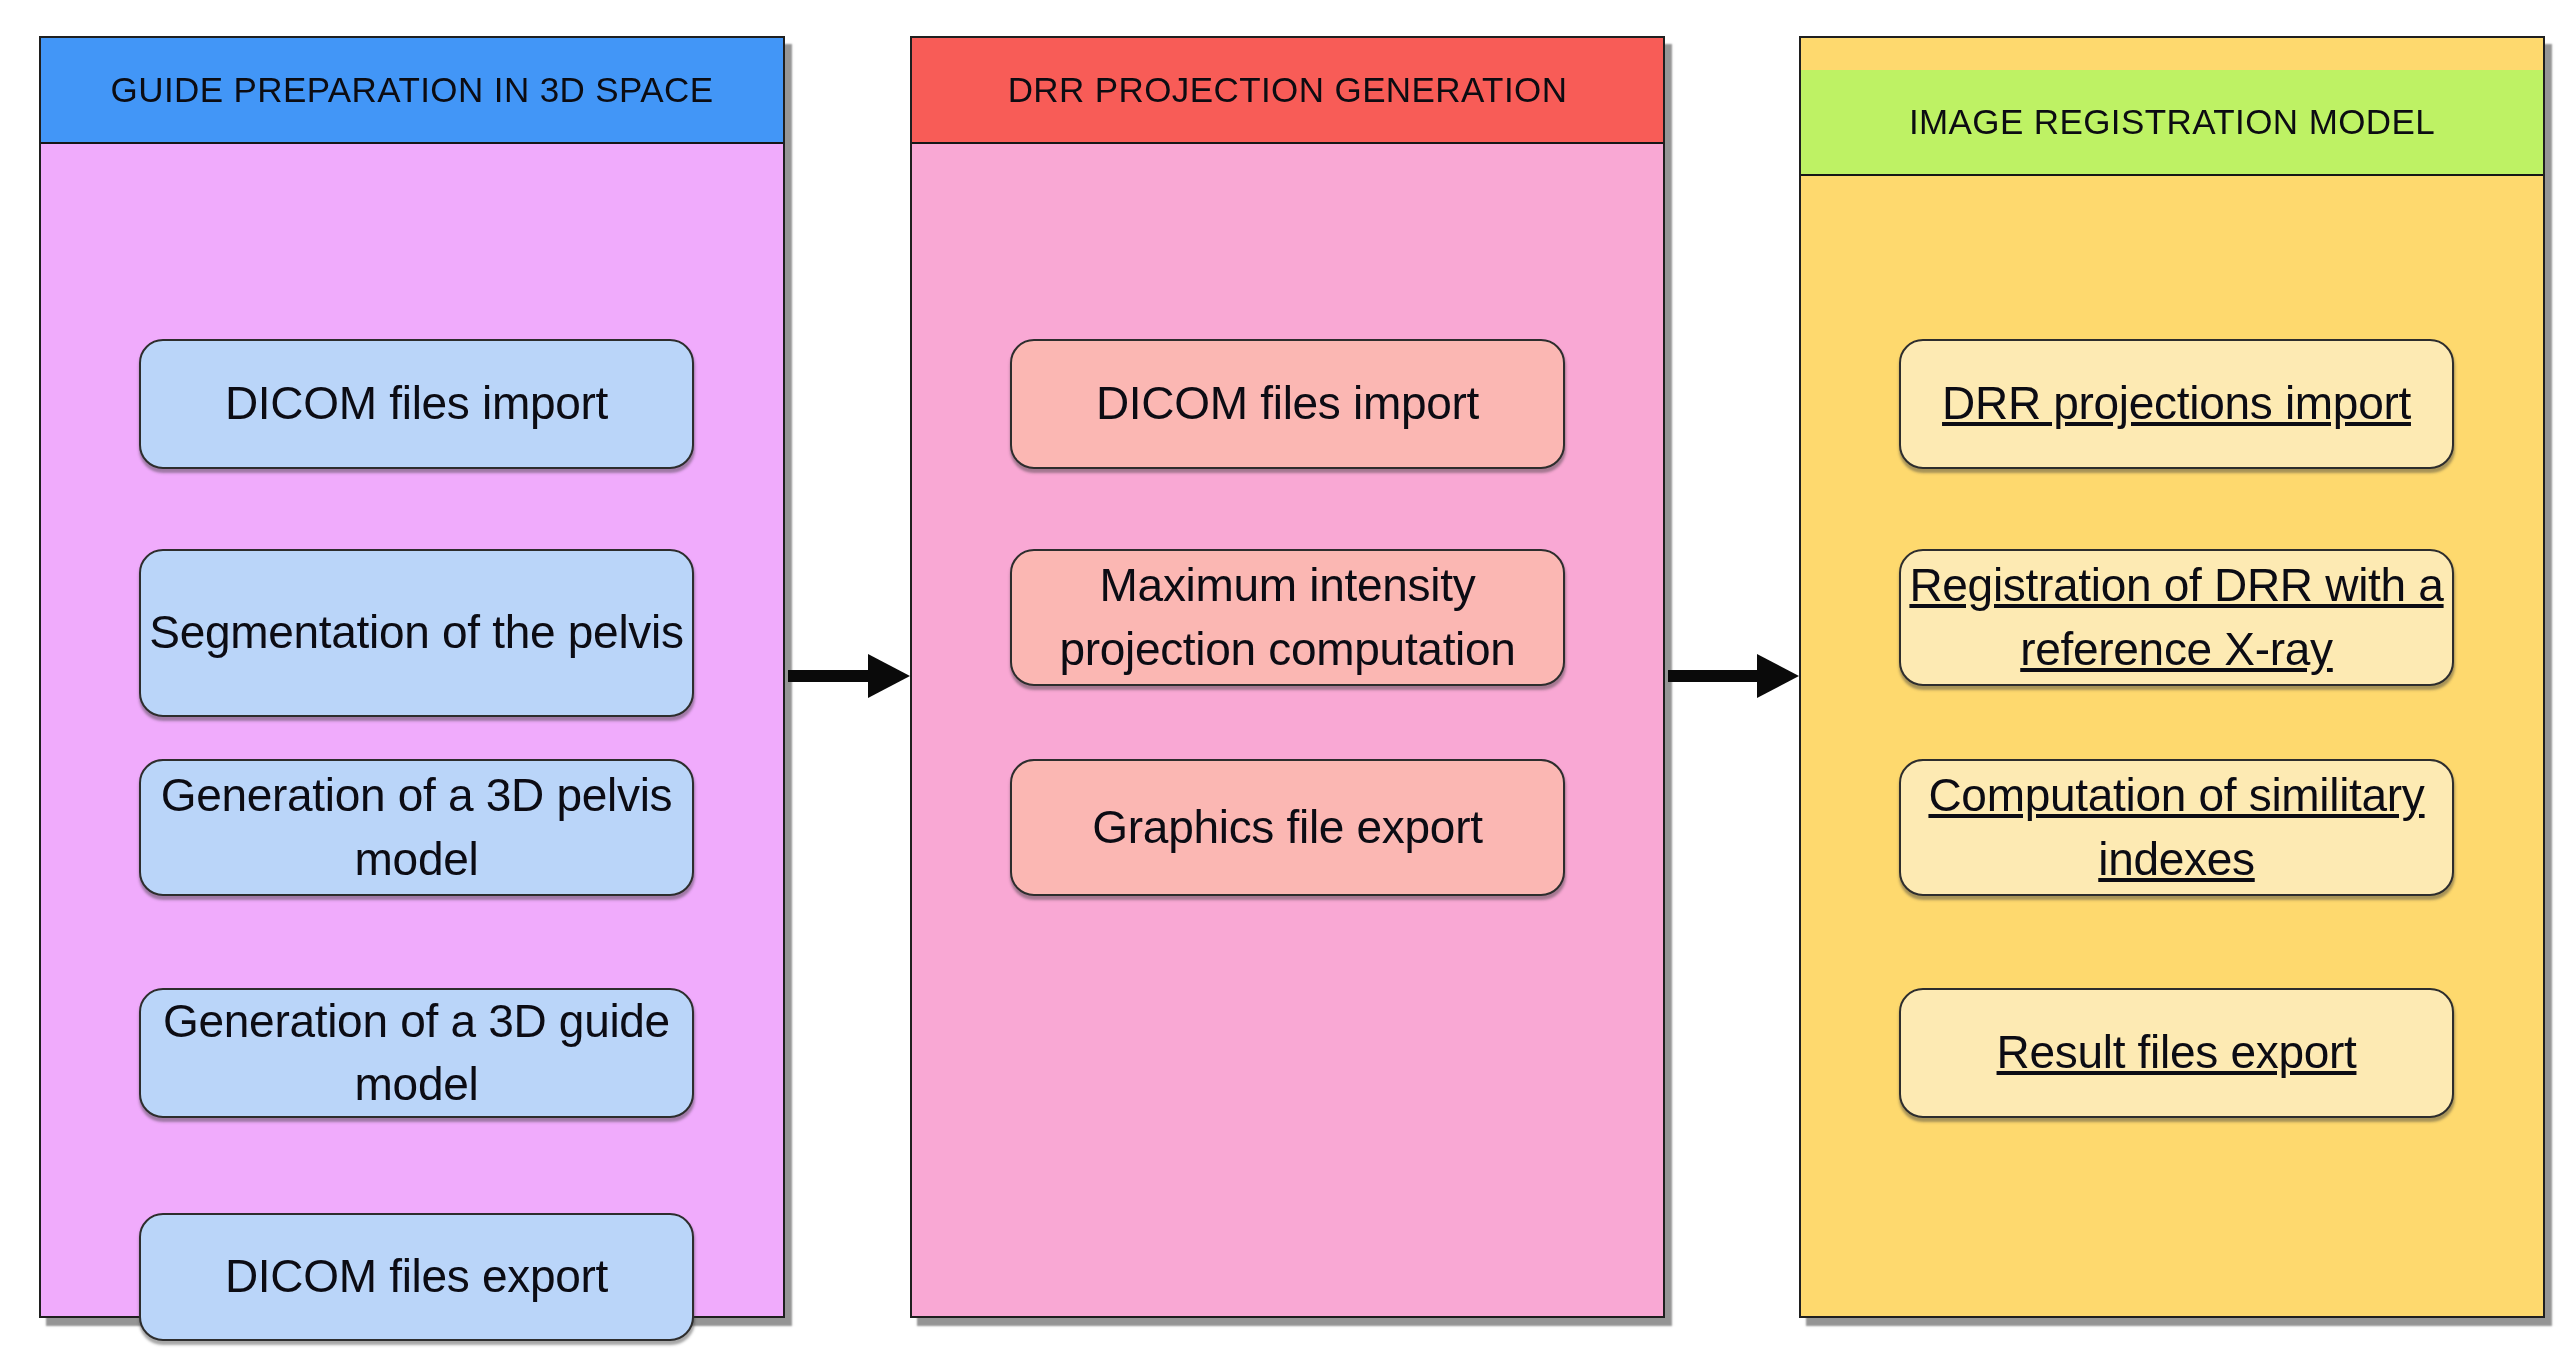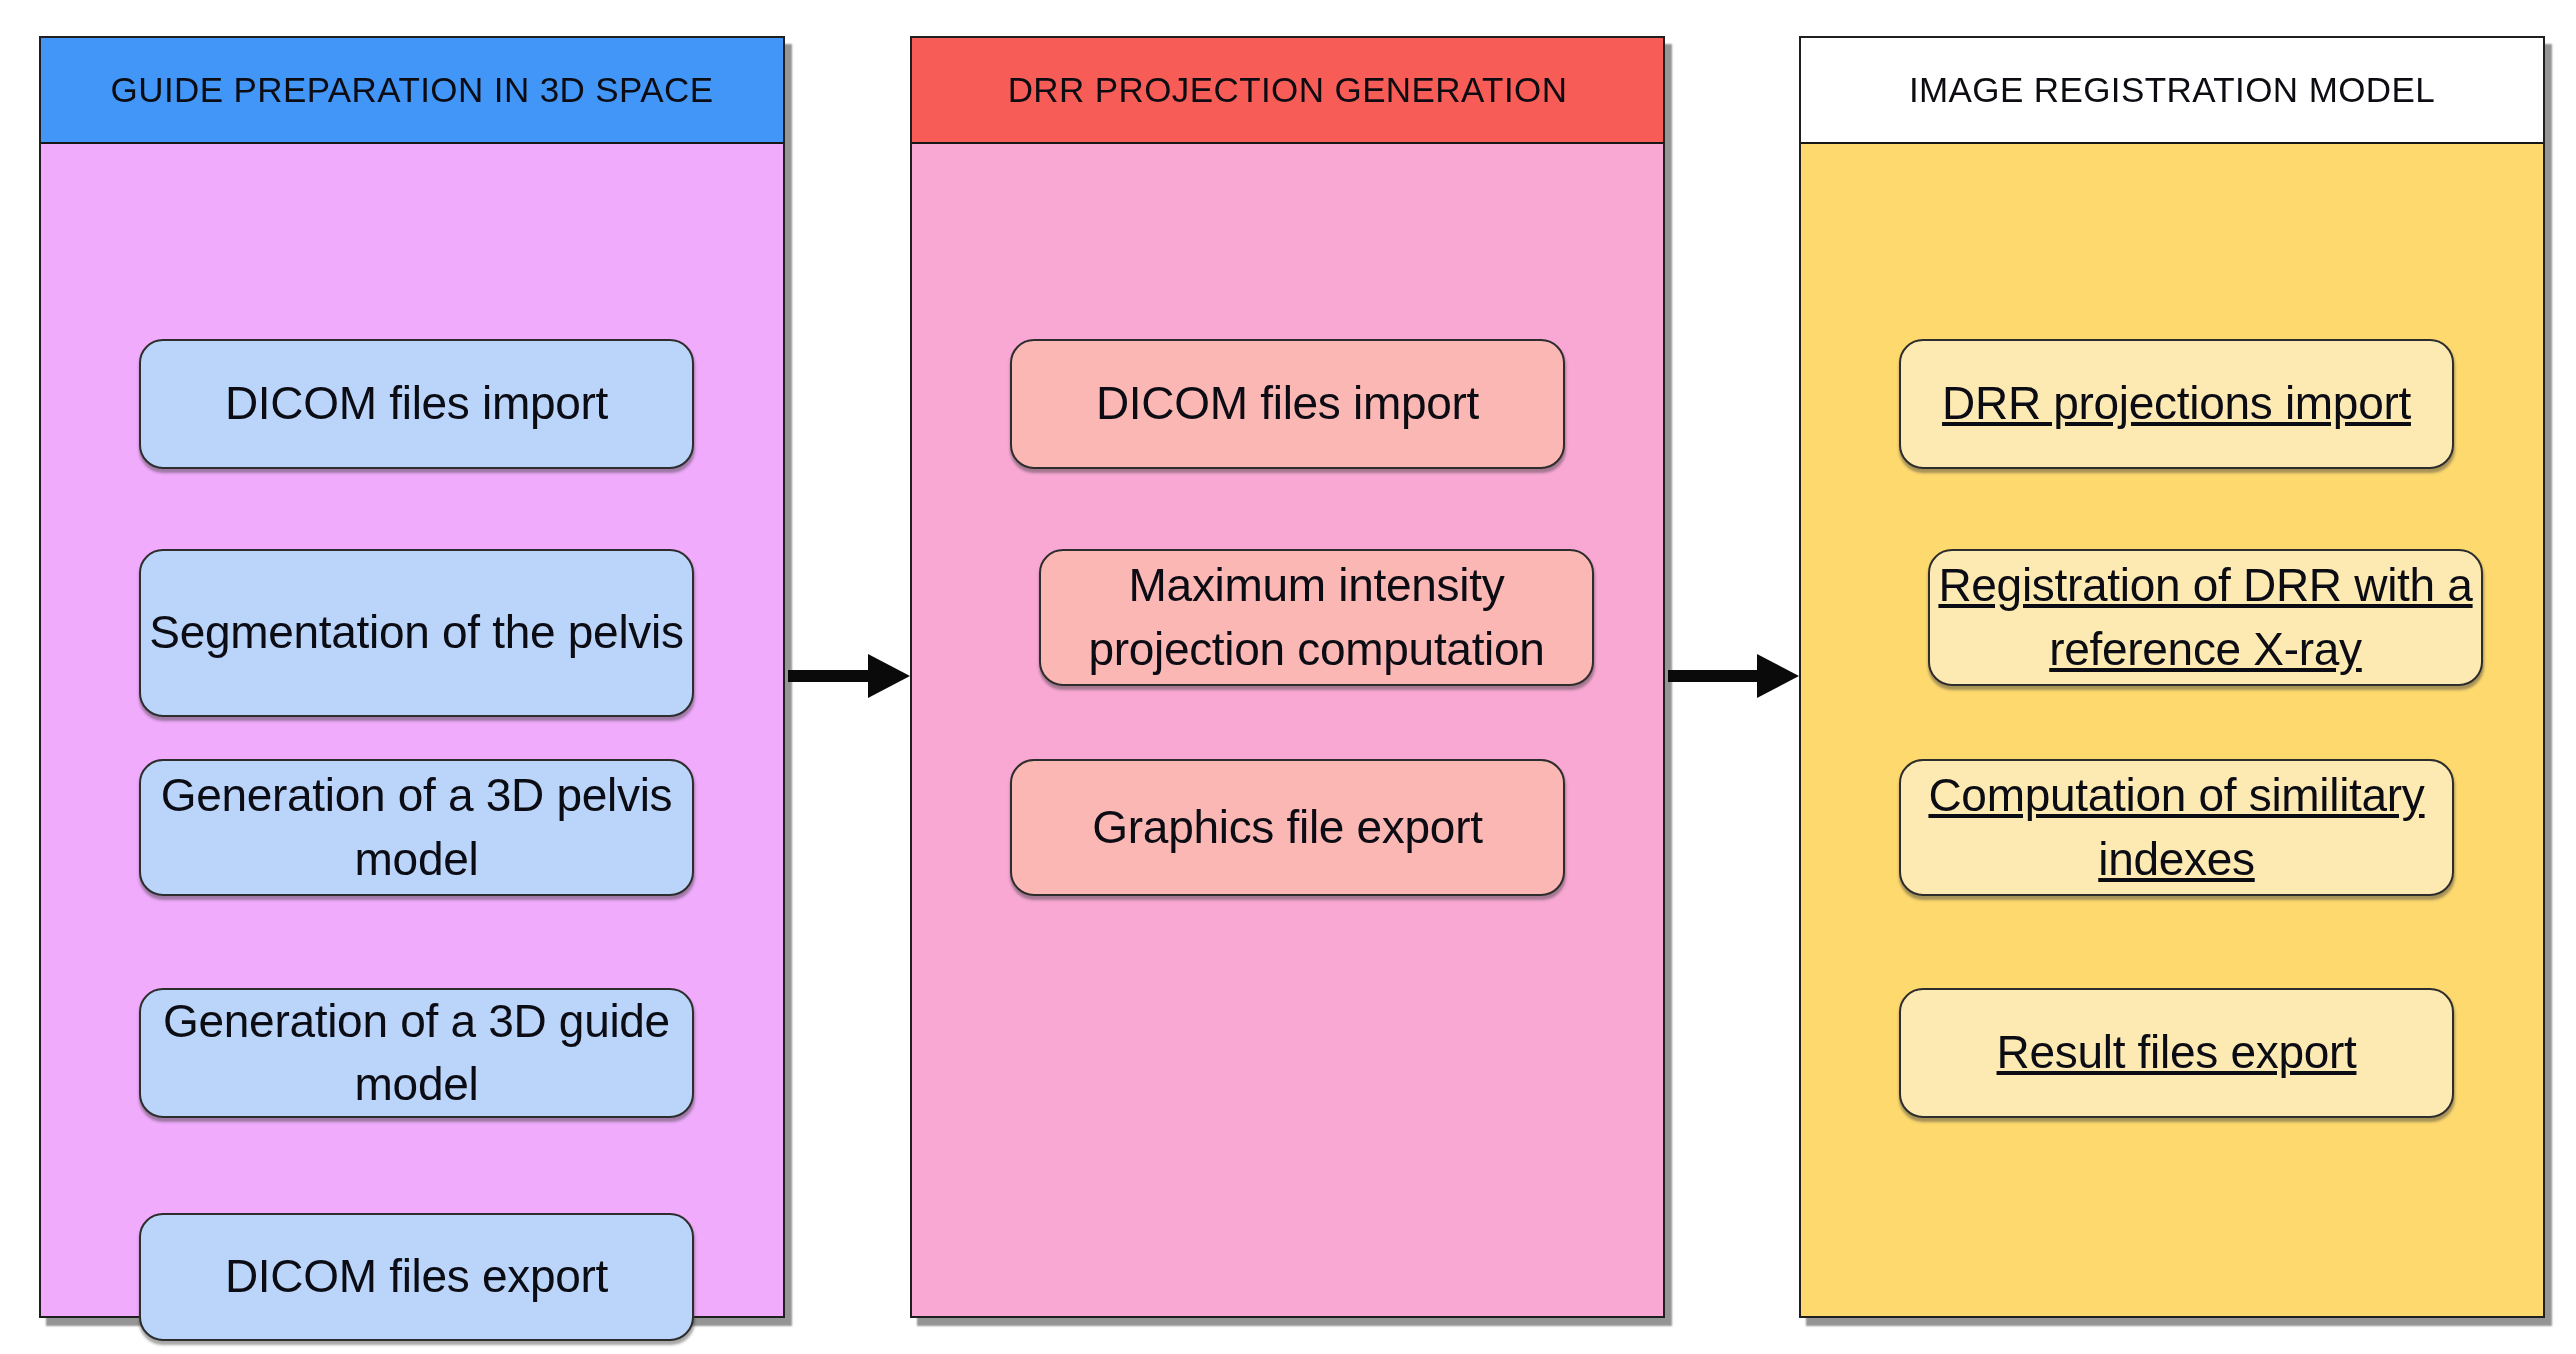--- a/index.html
+++ b/index.html
@@ -40,21 +40,21 @@
   }
   .column-body {
     position: absolute;
     left: 0; right: 0; top: 107px; bottom: 0;
   }
   .col-1 { left: 39px;  width: 746px; background: #f0abfc; }
   .col-2 { left: 910px; width: 755px; background: #f9a8d4; }
   .col-3 { left: 1799px; width: 746px; background: #FED96E; }
   .col-1 .column-header { background: #4296F7; }
   .col-2 .column-header { background: #F85C57; }
-  .col-3 .column-header { background: #ffffff; }
+  .col-3 .column-header { background: #bef264; margin-top: 32px; }
 
   .process-box {
     position: absolute;
     left: 98px;
     width: 555px;
     border: 2.6px solid #2d2d2d;
     border-radius: 24px;
     box-sizing: border-box;
     display: flex;
     align-items: center;
@@ -67,21 +67,21 @@
     white-space: pre-line;
     box-shadow: 0.9px 3.5px 2.6px rgba(60,60,60,0.45);
   }
   .col-1 .process-box { background: #BAD5F9; }
   .col-2 .process-box { background: #FBB7B3; }
   .col-3 .process-box { background: #FDEAB3; text-decoration: underline; }
 
   
   .row-1 { top: 194px;  height: 130px; }
   .row-2 { top: 404px;  height: 168px; }
-  .row-2.two-line { height: 137px; margin-left: 29px; }
+  .row-2.two-line { height: 137px; }
   .row-3 { top: 614px;  height: 137px; }
   .row-4 { top: 843px;  height: 130px; }
   .row-5 { top: 1068px; height: 128px; }
 
   .flow-arrow {
     position: absolute;
     top: 654px;
     height: 43px;
   }
   .arrow-1 { left: 788px;  width: 122px; }

